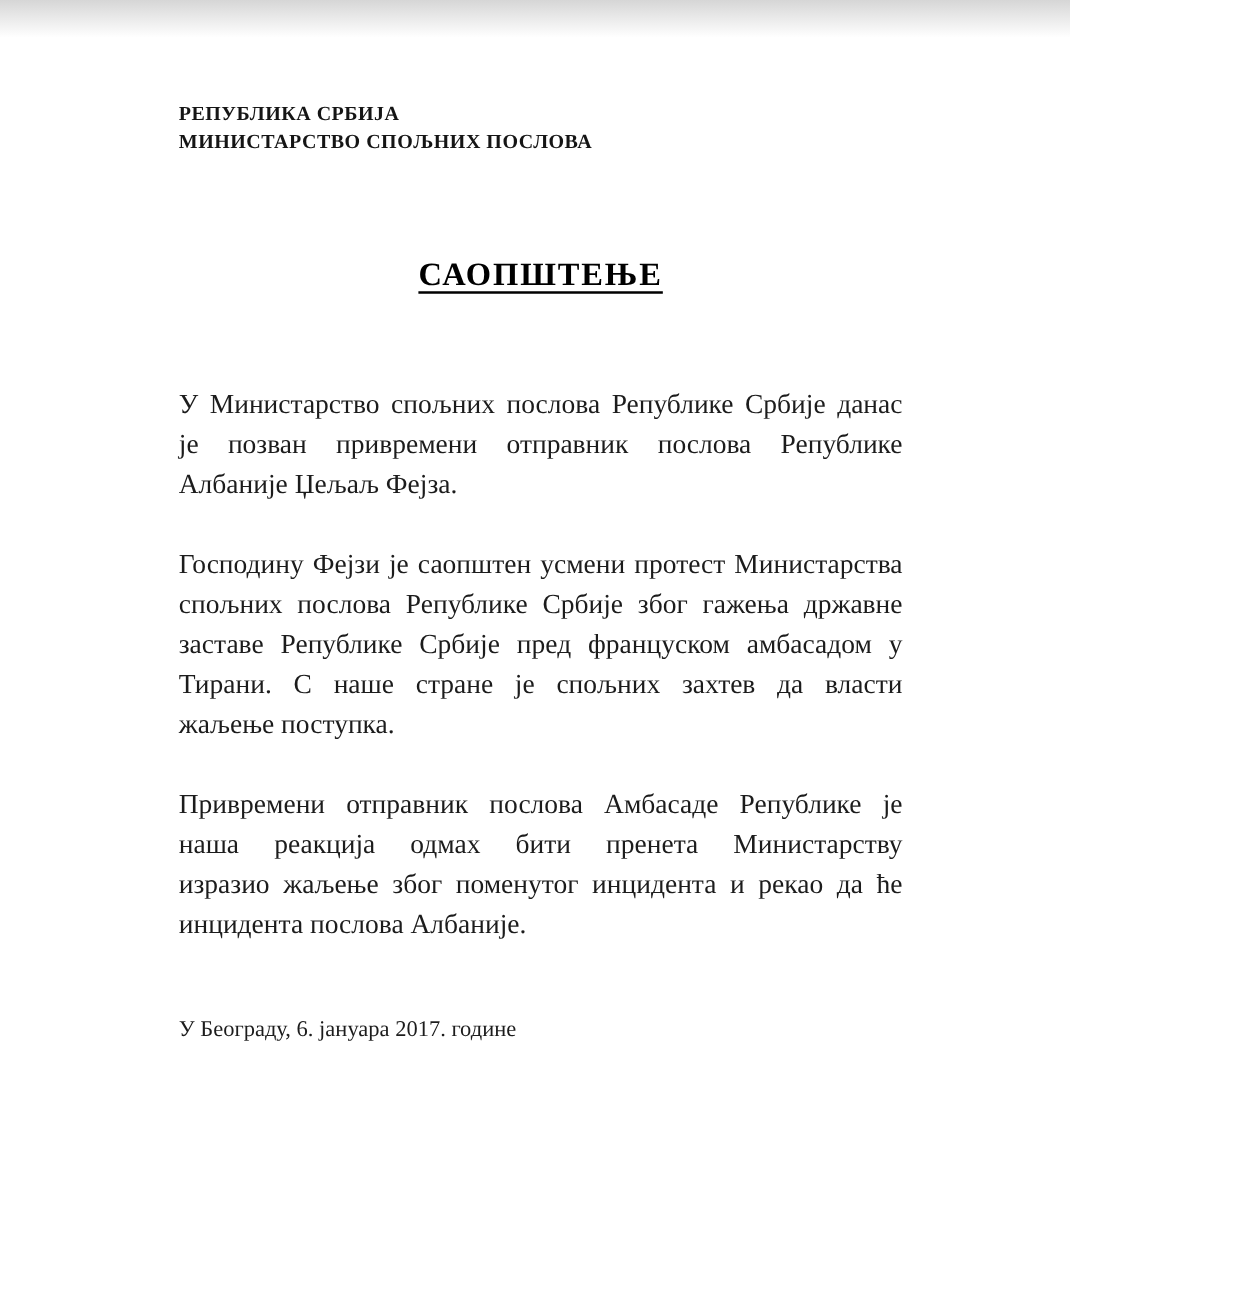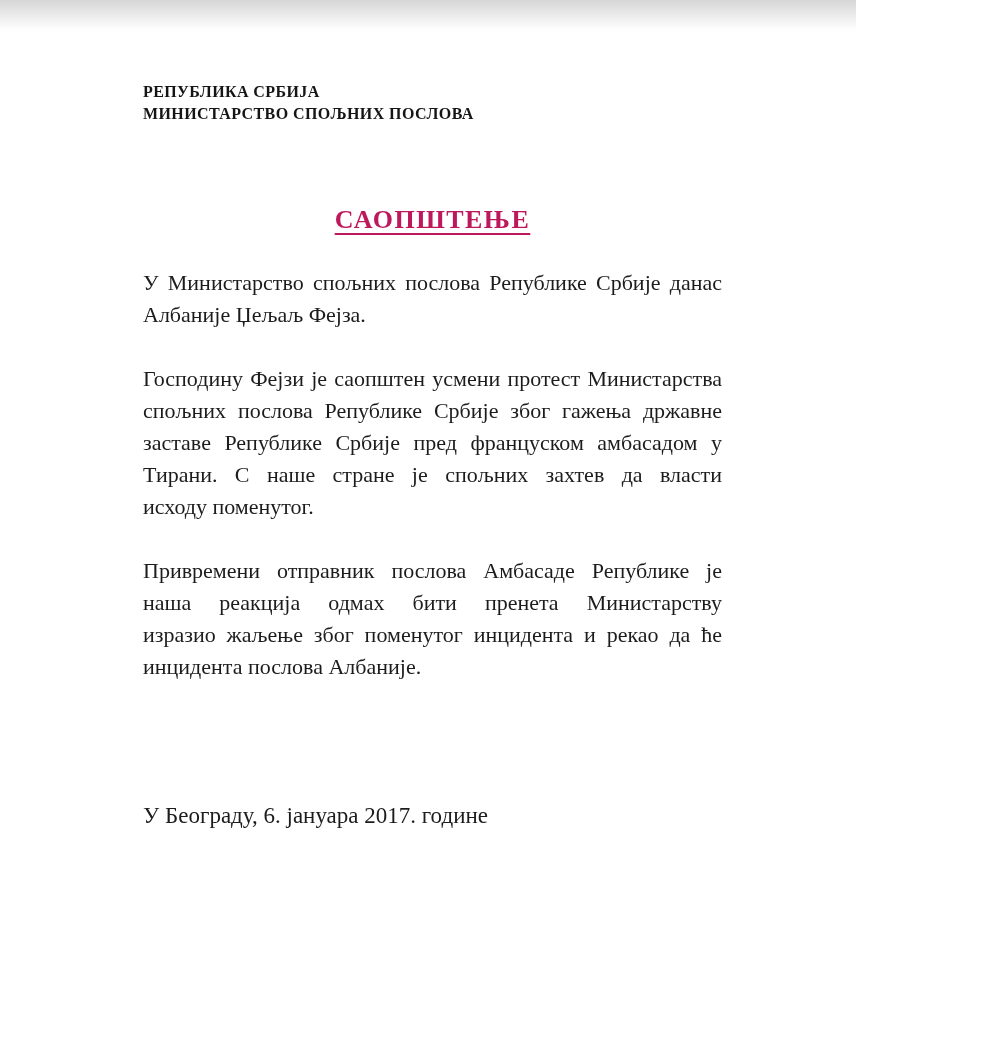--- a/index.html
+++ b/index.html
@@ -36,72 +36,73 @@
     letter-spacing: 0.4px;
     color: #151515;
   }
   .doc-title {
     margin-top: 78px;
     text-align: center;
     font-size: 26px;
     line-height: 34px;
     font-weight: bold;
     letter-spacing: 1.5px;
-    color: #be185d;
+    color: #000000;
   }
   .doc-title .underlined {
     text-decoration: underline;
     text-decoration-thickness: 2px;
     text-underline-offset: 5px;
   }
   .doc-body .paragraph {
     margin-top: 32px;
   }
   .doc-body .paragraph:first-child {
-    margin-top: 30px;
+    margin-top: 70px;
   }
   .doc-body .line {
     font-size: 22px;
     line-height: 32px;
     text-align: justify;
     text-align-last: justify;
   }
   .doc-body .line.last {
     text-align-last: left;
   }
   .dateline {
-    margin-top: 117px;
-    font-size: 23px;
+    margin-top: 52px;
+    font-size: 18px;
     line-height: 32px;
   }
 </style>
 </head>
 <body>
 
 <div class="page">
   <div class="top-shadow"></div>
   <div class="content">
     <header class="letterhead">
       <div class="lh-line">РЕПУБЛИКА СРБИЈА</div>
       <div class="lh-line">МИНИСТАРСТВО СПОЉНИХ ПОСЛОВА</div>
     </header>
 
     <h1 class="doc-title"><span class="underlined">САОПШТЕЊЕ</span></h1>
 
     <main class="doc-body">
         <div class="paragraph">
           <div class="line">У Министарство спољних послова Републике Србије данас</div>
+          <div class="line">је позван привремени отправник послова Републике</div>
           <div class="line last">Албаније Џељаљ Фејза.</div>
         </div>
         <div class="paragraph">
           <div class="line">Господину Фејзи је саопштен усмени протест Министарства</div>
           <div class="line">спољних послова Републике Србије због гажења државне</div>
           <div class="line">заставе Републике Србије пред француском амбасадом у</div>
           <div class="line">Тирани. С наше стране је спољних захтев да власти</div>
-          <div class="line last">исходу поменутог.</div>
+          <div class="line last">жаљење поступка.</div>
         </div>
         <div class="paragraph">
           <div class="line">Привремени отправник послова Амбасаде Републике је</div>
           <div class="line">наша реакција одмах бити пренета Министарству</div>
           <div class="line">изразио жаљење због поменутог инцидента и рекао да ће</div>
           <div class="line last">инцидента послова Албаније.</div>
         </div>
       </main>
 
     <div class="dateline">У Београду, 6. јануара 2017. године</div>

